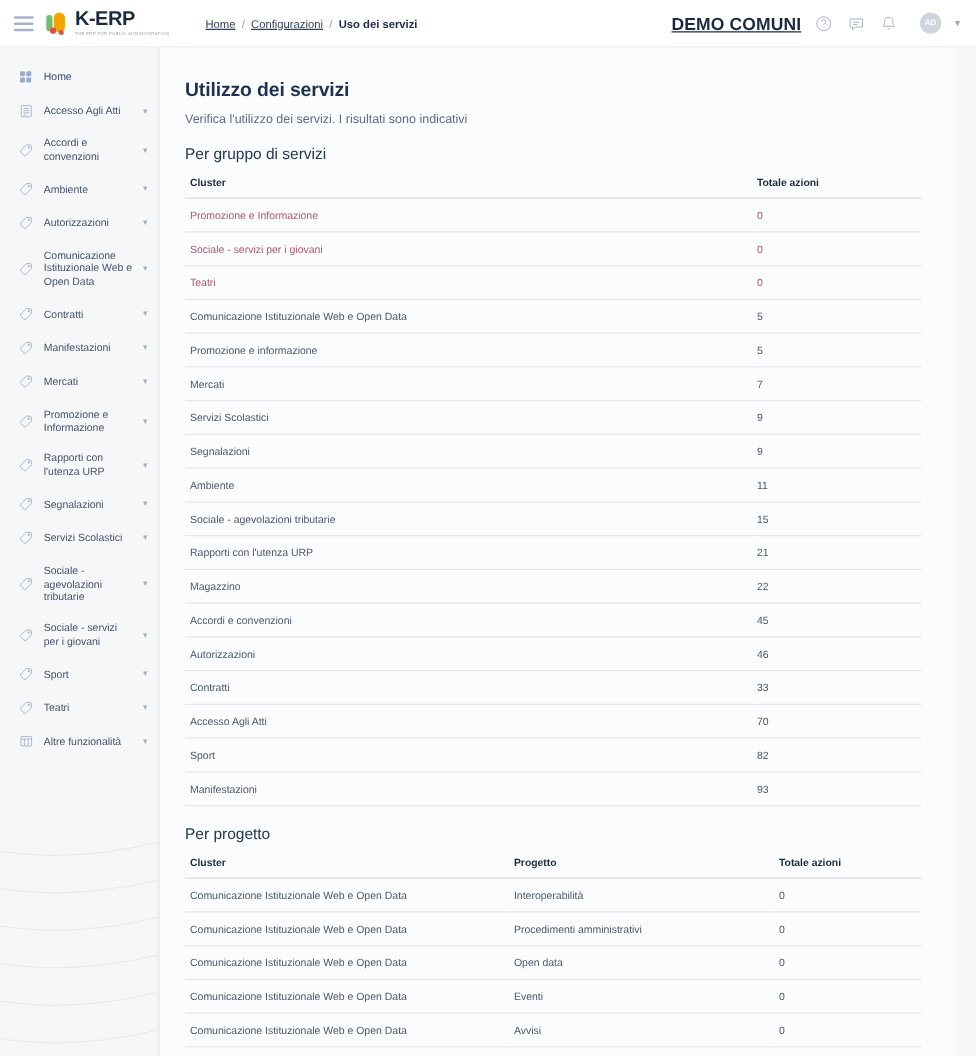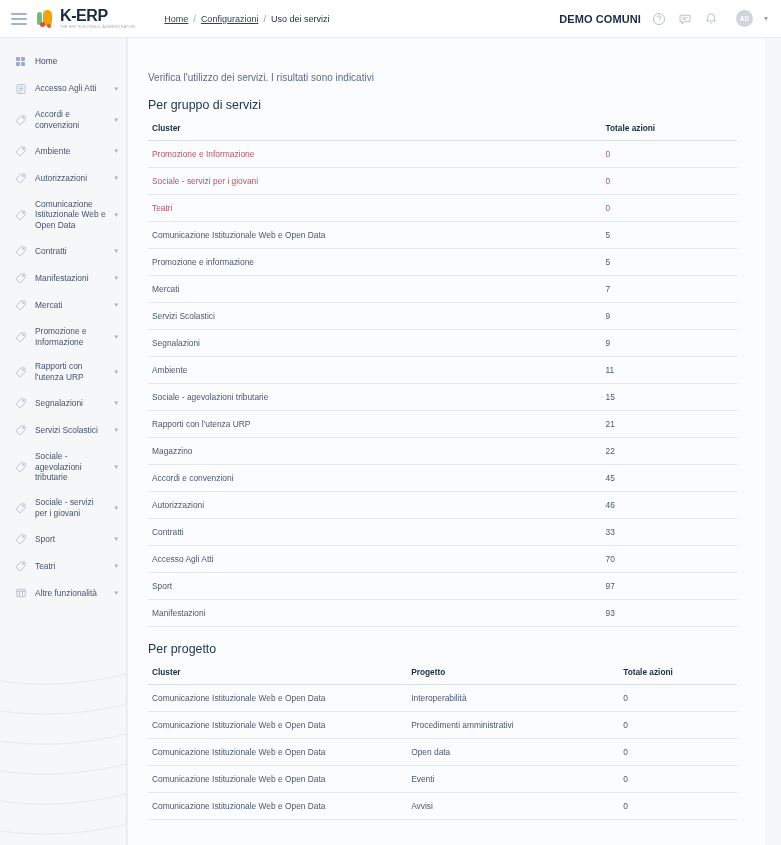--- a/index.html
+++ b/index.html
@@ -32,24 +32,24 @@
   .lm2 { width: 9px; height: 16px; left: 6px; top: 1px; background: #f0a500; border-radius: 5px !important; }
   .lm3 { width: 5px; height: 5px; left: 3px; top: 13px; background: #e04b4b; }
   .lm4 { width: 4px; height: 4px; left: 10px; top: 15px; background: #d9534f; }
   .logo-txt { display: flex; flex-direction: column; line-height: 1; }
   .logo-name { font-size: 16px; font-weight: 700; color: #1b2a41; letter-spacing: -0.4px; }
   .logo-sub { font-size: 3.4px; color: #9aa5b5; letter-spacing: 0.3px; margin-top: 2px; }
 
   .crumbs { display: flex; align-items: center; gap: 5px; margin-left: 29px; font-size: 9px; color: #32415c; }
   .crumbs a { color: #32415c; text-decoration: underline; cursor: pointer; }
   .crumbs .sep { color: #97a0b0; text-decoration: none; }
-  .crumbs .cur { font-weight: 400; color: #1b2a41; }
+  .crumbs .cur { font-weight: 700; color: #1b2a41; }
 
   .top-right { margin-left: auto; display: flex; align-items: center; gap: 11px; padding-right: 13px; }
-  .org { font-size: 11px; font-weight: 700; color: #1b2a41; letter-spacing: 0.1px; cursor: pointer; }
+  .org { font-size: 14px; font-weight: 700; color: #1b2a41; text-decoration: underline; letter-spacing: 0.1px; cursor: pointer; }
   .ticon { width: 15px; height: 15px; color: #9fa9bd; cursor: pointer; display:flex; align-items:center; justify-content:center;}
   .ticon svg { width: 14px; height: 14px; stroke: #a3adc0; fill: none; stroke-width: 1.3; }
   .avatar {
     width: 17px; height: 17px; border-radius: 50%; background: #cfd4dd;
     color: #ffffff; font-size: 6.5px; font-weight: 700;
     display: flex; align-items: center; justify-content: center; cursor: pointer;
     margin-left: 6px;
   }
   .chev-sm { color: #9aa4b6; font-size: 8px; cursor: pointer; }
 
@@ -391,20 +391,21 @@
           <span class="side-chev">▾</span>
         </div>
 
       </div>
     </div>
 
     <div class="main">
       <div class="card">
         <div class="card-inner">
 
+          <h1 class="page-title">Utilizzo dei servizi</h1>
           <div class="page-sub">Verifica l'utilizzo dei servizi. I risultati sono indicativi</div>
 
           <h2 class="sect">Per gruppo di servizi</h2>
 
           <table class="t1">
             <thead>
               <tr>
                 <th class="c-name">Cluster</th>
                 <th class="c-val">Totale azioni</th>
               </tr>
@@ -469,21 +470,21 @@
               <tr>
                 <td>Contratti</td>
                 <td>33</td>
               </tr>
               <tr>
                 <td>Accesso Agli Atti</td>
                 <td>70</td>
               </tr>
               <tr>
                 <td>Sport</td>
-                <td>97</td>
+                <td>82</td>
               </tr>
               <tr>
                 <td>Manifestazioni</td>
                 <td>93</td>
               </tr>
             </tbody>
           </table>
 
           <h2 class="sect">Per progetto</h2>
 

